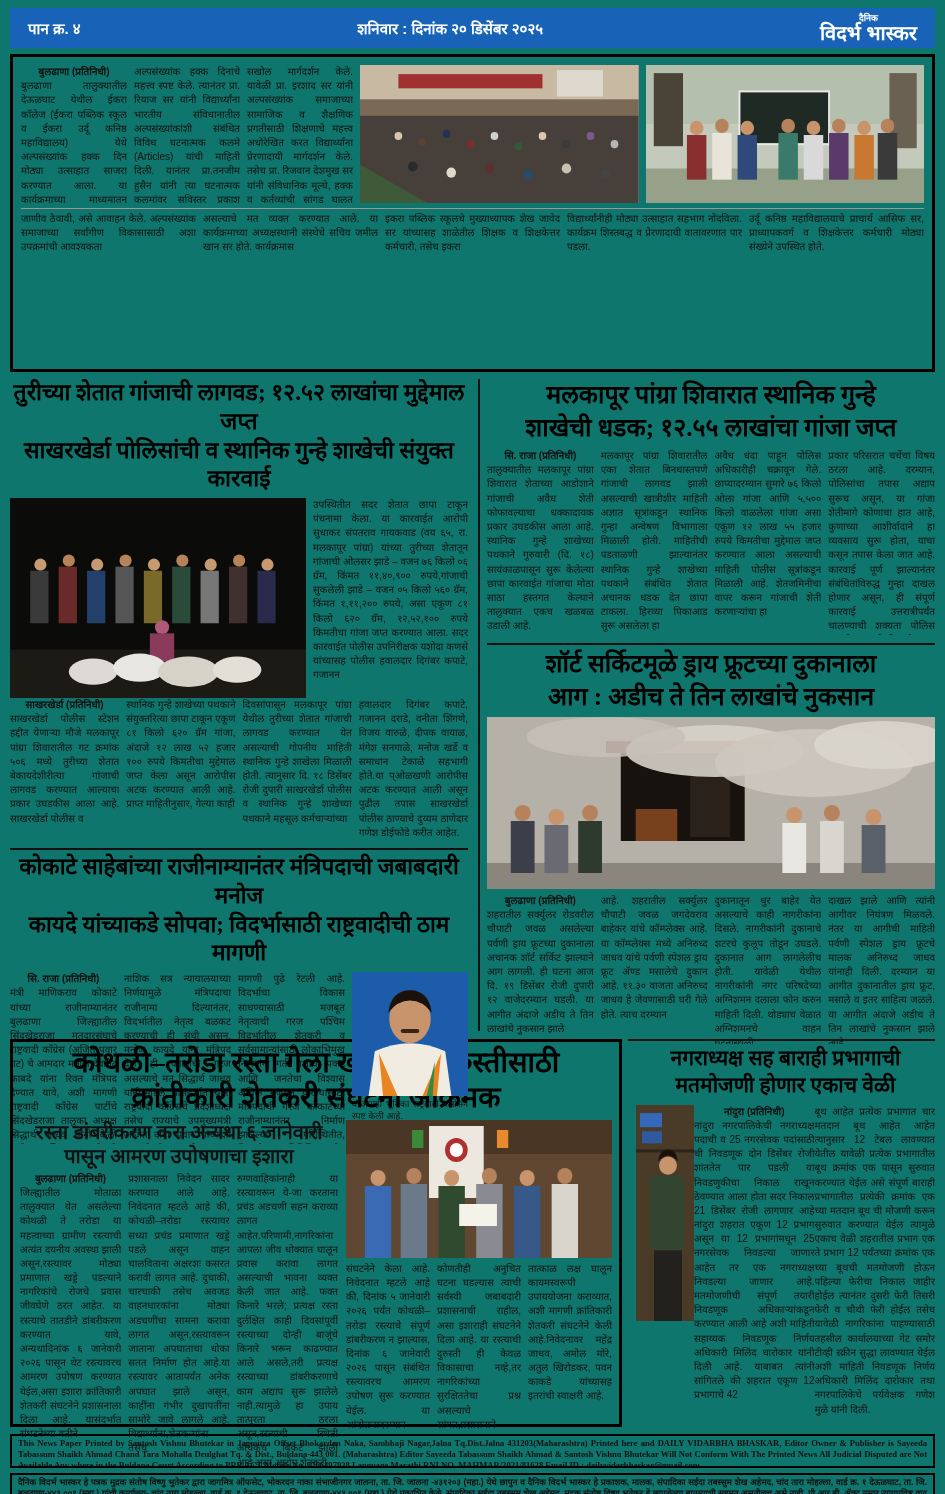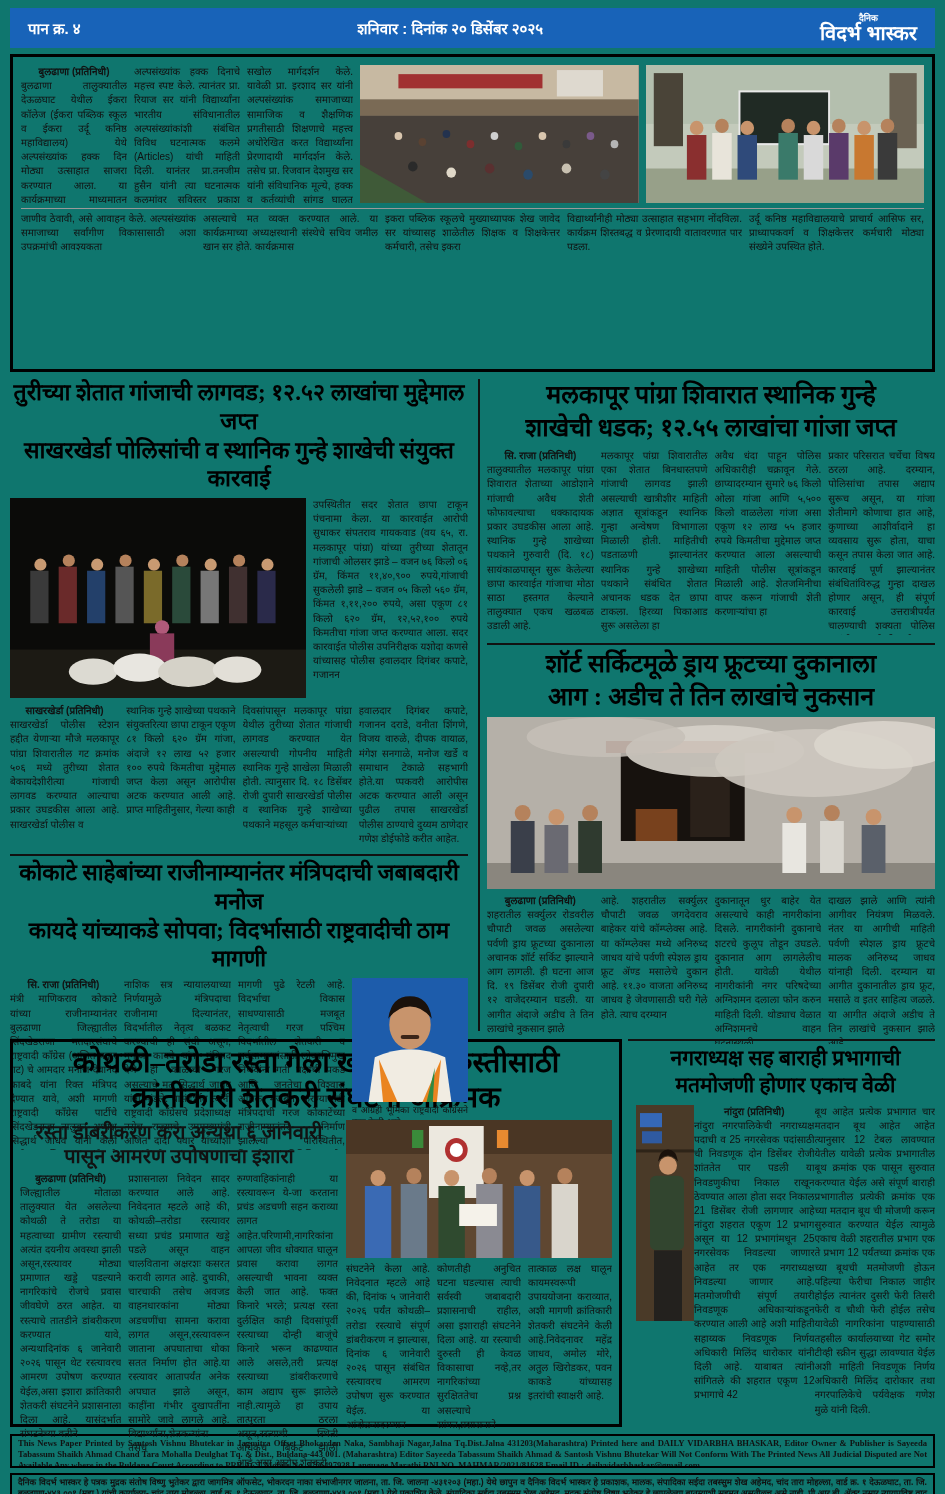--- a/index.html
+++ b/index.html
@@ -30,21 +30,21 @@
   .main-body .ph{flex:1;}
   .main-caps{display:flex;gap:7px;height:64px;margin-top:5px;border-top:1px solid #999;padding-top:3px;}
   
   .band{display:flex;margin-top:7px;height:652px;}
   .band-left{width:458px;flex:none;padding-right:10px;border-right:2px solid #111;}
   .band-right{flex:1;padding-left:7px;min-width:0;}
   .sakhar .hl{font-size:23px;line-height:1.25;}
   .sakhar-row1{display:flex;gap:7px;height:200px;margin-top:4px;}
   .sakhar-row1 .photo{width:296px;flex:none;}
   .sakhar-row1 .side{flex:1;}
-  .sakhar-row2{height:142px;margin-top:6px;}
+  .sakhar-row2{height:142px;}
   .kokate{border-top:2px solid #111;margin-top:8px;padding-top:3px;}
   .kokate .hl{font-size:22.5px;line-height:1.28;}
   .kokate-row{display:flex;gap:7px;height:172px;margin-top:4px;}
   .kokate-row .txt{flex:1;min-width:0;}
   .kokate-row .phcol{width:116px;flex:none;}
   .kokate-row .phcol .photo{height:124px;}
   .kokate-row .cap{font-size:9px;line-height:1.35;text-align:justify;margin-top:2px;}
   .malkapur .hl{font-size:25px;line-height:1.3;}
   .malkapur-cols{height:186px;margin-top:5px;}
   .fire{border-top:2px solid #111;margin-top:8px;padding-top:3px;}
@@ -204,21 +204,21 @@
           </div>
           <div class="side body-txt">उपस्थितीत सदर शेतात छापा टाकून पंचनामा केला. या कारवाईत आरोपी सुधाकर संपतराव गायकवाड (वय ६५, रा. मलकापूर पांग्रा) यांच्या तुरीच्या शेतातून गांजाची ओलसर झाडे – वजन ७६ किलो ०६ ग्रॅम, किंमत ११,४०,९०० रुपये,गांजाची सुकलेली झाडे – वजन ०५ किलो ५६० ग्रॅम, किंमत १,११,२०० रुपये, असा एकूण ८१ किलो ६२० ग्रॅम, १२,५२,१०० रुपये किमतीचा गांजा जप्त करण्यात आला. सदर कारवाईत पोलीस उपनिरीक्षक यशोदा कणसे यांच्यासह पोलीस हवालदार दिगंबर कपाटे, गजानन</div>
         </div>
         <div class="cols sakhar-row2">
           <div class="body-txt">
             <span class="dateline">साखरखेर्डा (प्रतिनिधी)</span>
             <span>साखरखेर्डा पोलीस स्टेशन हद्दीत येणाऱ्या मौजे मलकापूर पांग्रा शिवारातील गट क्रमांक ५०६ मध्ये तुरीच्या शेतात बेकायदेशीरीत्या गांजाची लागवड करण्यात आल्याचा प्रकार उघडकीस आला आहे. साखरखेर्डा पोलीस व</span>
           </div>
           <div class="body-txt">स्थानिक गुन्हे शाखेच्या पथकाने संयुक्तरित्या छापा टाकून एकूण ८१ किलो ६२० ग्रॅम गांजा, अंदाजे १२ लाख ५२ हजार १०० रुपये किमतीचा मुद्देमाल जप्त केला असून आरोपीस अटक करण्यात आली आहे. प्राप्त माहितीनुसार, गेल्या काही</div>
           <div class="body-txt">दिवसांपासून मलकापूर पांग्रा येथील तुरीच्या शेतात गांजाची लागवड करण्यात येत असल्याची गोपनीय माहिती स्थानिक गुन्हे शाखेला मिळाली होती. त्यानुसार दि. १८ डिसेंबर रोजी दुपारी साखरखेर्डा पोलीस व स्थानिक गुन्हे शाखेच्या पथकाने महसूल कर्मचाऱ्यांच्या</div>
-          <div class="body-txt">हवालदार दिगंबर कपाटे, गजानन दराडे, वनीता शिंगणे, विजय वारुळे, दीपक वायाळ, मंगेश सनगाळे, मनोज खर्डे व समाधान टेकाळे सहभागी होते.या प्पकवरी आरोपीस अटक करण्यात आली असून पुढील तपास साखरखेर्डा पोलीस ठाण्याचे दुय्यम ठाणेदार गणेश डोईफोडे करीत आहेत.</div>
+          <div class="body-txt">हवालदार दिगंबर कपाटे, गजानन दराडे, वनीता शिंगणे, विजय वारुळे, दीपक वायाळ, मंगेश सनगाळे, मनोज खर्डे व समाधान टेकाळे सहभागी होते.या प्ओळखणी आरोपीस अटक करण्यात आली असून पुढील तपास साखरखेर्डा पोलीस ठाण्याचे दुय्यम ठाणेदार गणेश डोईफोडे करीत आहेत.</div>
         </div>
       </div>
 
       <div class="kokate">
         <div class="hl">कोकाटे साहेबांच्या राजीनाम्यानंतर मंत्रिपदाची जबाबदारी मनोज</div>
         <div class="hl">कायदे यांच्याकडे सोपवा; विदर्भासाठी राष्ट्रवादीची ठाम मागणी</div>
         <div class="kokate-row">
           <div class="txt body-txt">
             <span class="dateline">सि. राजा (प्रतिनिधी)</span>
             <span>मंत्री माणिकराव कोकाटे यांच्या राजीनाम्यानंतर बुलढाणा जिल्ह्यातील सिंदखेडराजा मतदारसंघाचे राष्ट्रवादी काँग्रेस (अजित पवार गट) चे आमदार मनोज देवानंद काबदे यांना रिक्त मंत्रिपद देण्यात यावे, अशी मागणी राष्ट्रवादी काँग्रेस पार्टीचे सिंदखेडराजा तालुका अध्यक्ष सिद्धार्थ जाधव यांनी केली आहे. माणिकराव कोकाटे यांनी</span>

